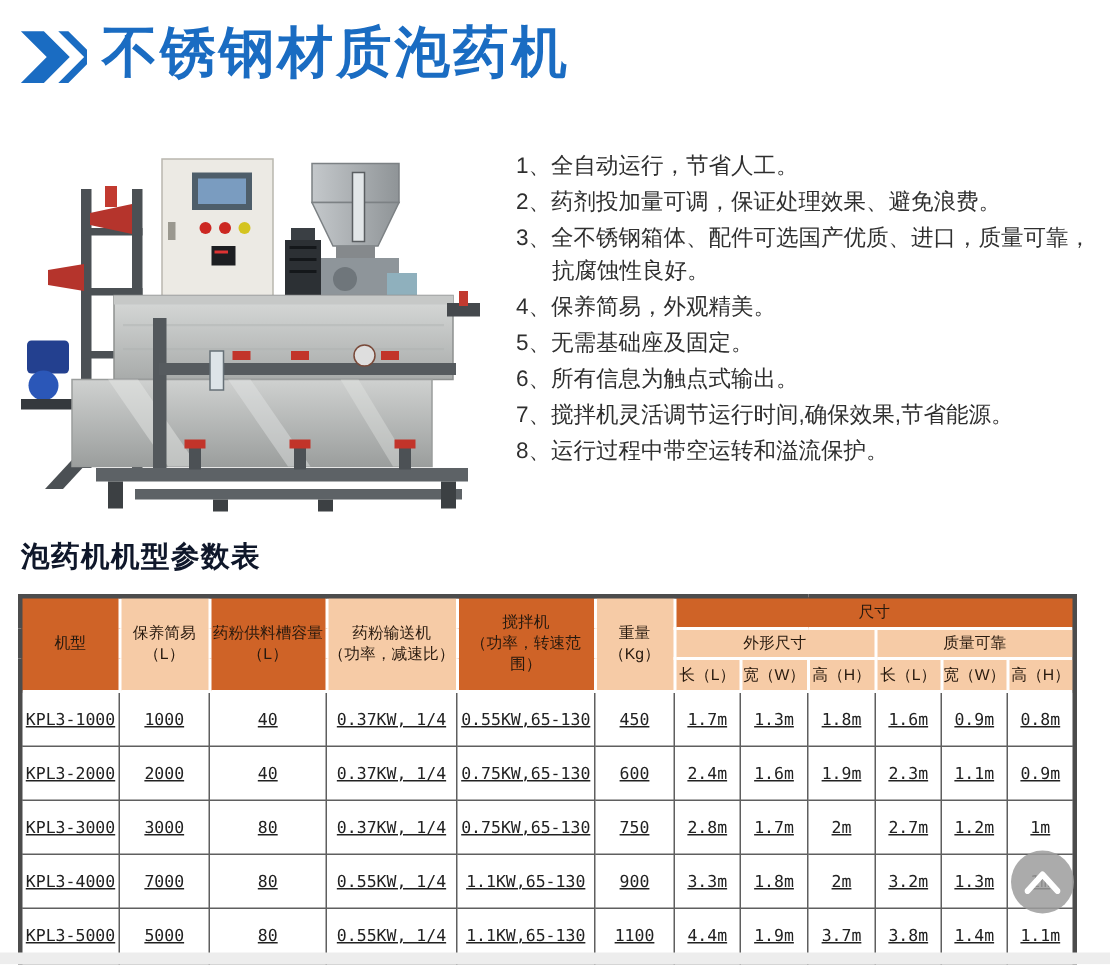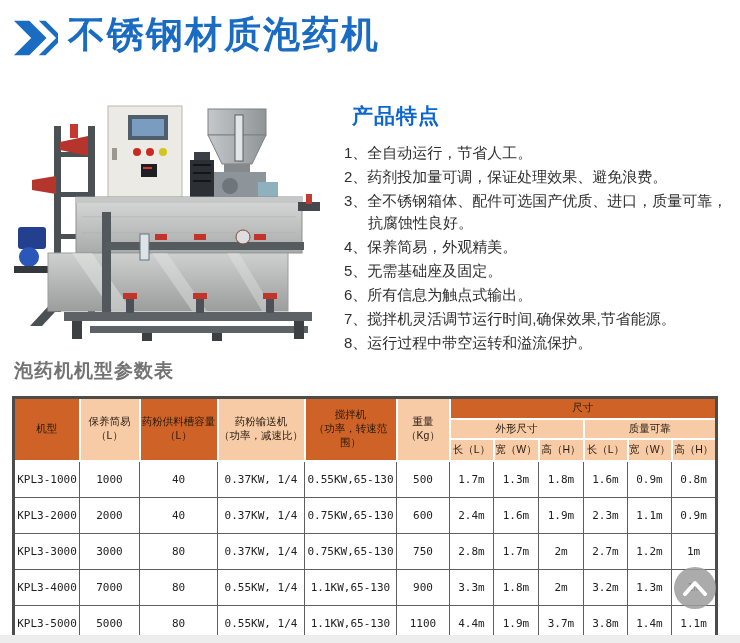--- a/index.html
+++ b/index.html
@@ -15,30 +15,30 @@
   .machine{position:absolute;left:2px;top:94px;width:342px;height:252px;}
 
   
   .features{position:absolute;left:344px;top:100px;width:392px;}
   .features h2{margin:2px 0 12px 8px;font-size:21px;font-weight:bold;color:#0c66d0;letter-spacing:1px;}
   .features ul{list-style:none;margin:0;padding:0;font-size:15px;color:#2f2f2f;}
   .features li{padding-left:1.6em;text-indent:-1.6em;line-height:22px;margin-bottom:2px;}
 
   
   .table-heading{position:absolute;left:14px;top:358px;margin:0;font-size:19px;font-weight:bold;
-                 color:#737373;letter-spacing:1px;}
+                 color:#0f172a;letter-spacing:1px;}
   .param-table{position:absolute;left:12px;top:396px;width:703px;border-collapse:collapse;
                table-layout:fixed;border:3px solid #4c4c4c;}
   .param-table th{border:2px solid #ffffff;font-size:10.5px;font-weight:normal;color:#27190e;
                   text-align:center;vertical-align:middle;white-space:pre-line;padding:1px 0;}
   .param-table th.dark{background:#cf6327;}
   .param-table th.light{background:#f6cba6;}
   .param-table tr.hr1{height:21px;} .param-table tr.hr2{height:20px;} .param-table tr.hr3{height:22px;}
   .param-table td{border:1px solid #5f5f5f;background:#fff;height:33px;text-align:center;
-                  vertical-align:middle;font-family:"DejaVu Sans Mono",monospace;font-size:11px;color:#222;}
+                  vertical-align:middle;font-family:"DejaVu Sans Mono",monospace;font-size:11px;color:#222;text-decoration:underline;}
 
   
   .back-top{position:absolute;left:674px;top:567px;width:42px;height:42px;border:none;border-radius:50%;
             background:rgba(156,156,156,0.85);padding:0;cursor:pointer;display:flex;
             align-items:center;justify-content:center;}
   .back-top svg{width:24px;height:16px;}
 
   .footer-strip{position:absolute;left:0;bottom:0;width:740px;height:8px;background:#ededed;}
 </style>
 </head>
@@ -148,21 +148,20 @@
       <g fill="#3c4043">
         <rect x="70" y="227" width="10" height="18"></rect>
         <rect x="140" y="239" width="10" height="8"></rect>
         <rect x="210" y="239" width="10" height="8"></rect>
         <rect x="292" y="227" width="10" height="18"></rect>
       </g>
     </svg>
   </div>
 
   <section class="features">
-    <h2>产品特点</h2>
     <ul>
       <li>1、全自动运行，节省人工。</li>
       <li>2、药剂投加量可调，保证处理效果、避免浪费。</li>
       <li>3、全不锈钢箱体、配件可选国产优质、进口，质量可靠，抗腐蚀性良好。</li>
       <li>4、保养简易，外观精美。</li>
       <li>5、无需基础座及固定。</li>
       <li>6、所有信息为触点式输出。</li>
       <li>7、搅拌机灵活调节运行时间,确保效果,节省能源。</li>
       <li>8、运行过程中带空运转和溢流保护。</li>
     </ul>
@@ -213,21 +212,21 @@
         <th class="light">高（H）</th>
       </tr>
     </thead>
     <tbody>
       <tr>
         <td>KPL3-1000</td>
         <td>1000</td>
         <td>40</td>
         <td>0.37KW, 1/4</td>
         <td>0.55KW,65-130</td>
-        <td>500</td>
+        <td>450</td>
         <td>1.7m</td>
         <td>1.3m</td>
         <td>1.8m</td>
         <td>1.6m</td>
         <td>0.9m</td>
         <td>0.8m</td>
       </tr>
       <tr>
         <td>KPL3-2000</td>
         <td>2000</td>

